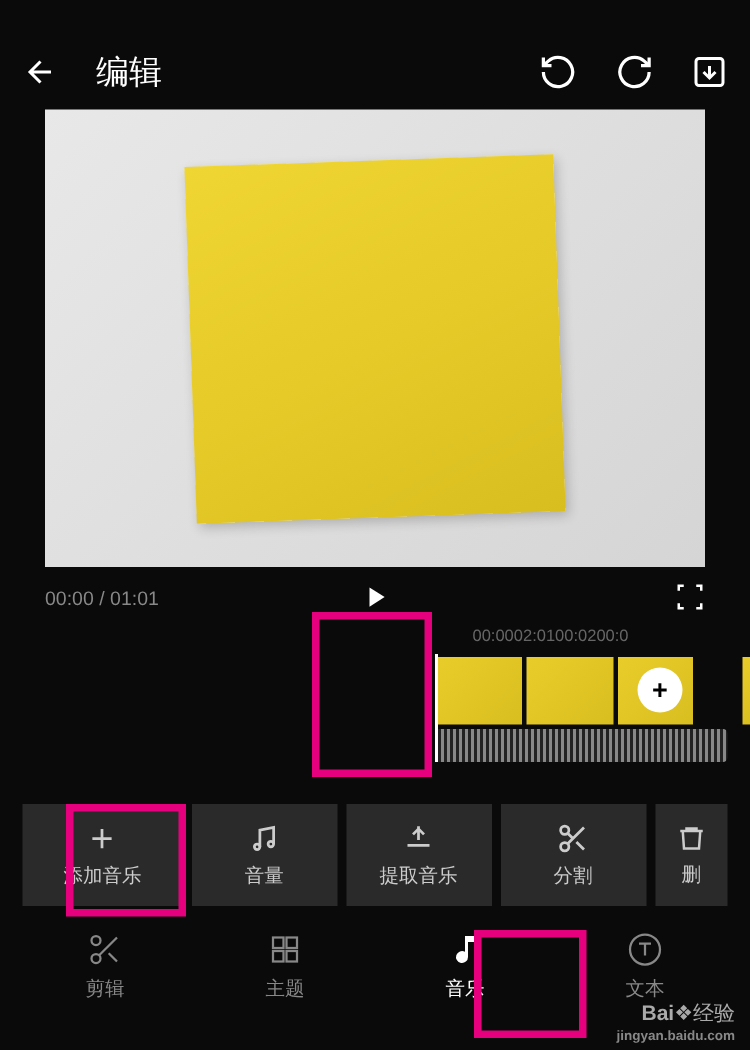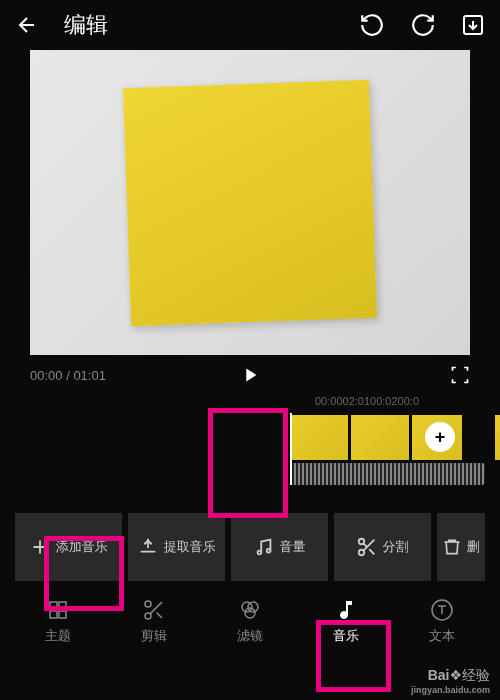--- a/index.html
+++ b/index.html
@@ -1,18 +1,18 @@
 <!DOCTYPE html>
 <html><head>
   <meta charset="utf-8">
   <style>
     * { margin: 0; padding: 0; box-sizing: border-box; }
     body { width: 500px; height: 700px; background: #0a0a0a; font-family: -apple-system, sans-serif; color: #fff; overflow: hidden; position: relative; }
     
-    .header { height: 50px; display: flex; align-items: center; padding: 0 15px; gap: 20px; }
+    .header { height: 50px; display: flex; align-items: center; padding: 0 15px; gap: 20px; margin-top: 23px; }
     .header-title { font-size: 22px; font-weight: 400; flex: 1; margin-left: 5px; }
     .header-actions { display: flex; gap: 25px; align-items: center; }
     .icon-btn { background: none; border: none; color: #fff; cursor: pointer; display: flex; align-items: center; justify-content: center; }
     
     .preview { height: 305px; margin: 0 30px; background: #000; position: relative; display: flex; align-items: center; justify-content: center; }
     .preview-content { width: 100%; height: 100%; background: linear-gradient(135deg, #e8e8e8 0%, #d5d5d5 100%); display: flex; align-items: center; justify-content: center; }
     .yellow-paper { width: 56%; height: 78%; background: linear-gradient(155deg, #f0d633 0%, #e8cd2a 40%, #d9be20 100%); transform: rotate(-2deg); box-shadow: 2px 3px 8px rgba(0,0,0,0.2); }
     
     .controls { height: 40px; display: flex; align-items: center; padding: 0 30px; justify-content: space-between; }
     .time { font-size: 13px; color: #888; text-align: right; }
@@ -25,21 +25,21 @@
     .clip-add { width: 30px; height: 30px; border-radius: 50%; background: #fff; color: #000; display: flex; align-items: center; justify-content: center; position: absolute; margin-top: 7px; font-size: 18px; font-weight: bold; }
     .audio-wave { height: 22px; margin-top: 3px; margin-left: 275px; background: repeating-linear-gradient(90deg, #888 0px, #888 2px, #222 2px, #222 4px); border-radius: 3px; }
     .playhead { position: absolute; top: 18px; height: 72px; width: 2px; background: #fff; left: 290px; }
     
     .highlight-box { position: absolute; border: 5px solid #e6007e; pointer-events: none; z-index: 10; }
     .hl-playhead { top: 408px; left: 208px; width: 80px; height: 110px; }
     .hl-add { top: 536px; left: 44px; width: 80px; height: 75px; }
     .hl-music { top: 620px; left: 316px; width: 75px; height: 72px; }
     
     .toolbar { height: 68px; margin: 8px 15px 0; display: flex; gap: 6px; }
-    .tool-btn { flex: 1; background: #2a2a2a; border: none; color: #ccc; display: flex; align-items: center; justify-content: center; gap: 5px; font-size: 13px; cursor: pointer; }
+    .tool-btn { flex: 1; background: #2a2a2a; border: none; color: #ccc; display: flex; flex-direction: column; align-items: center; justify-content: center; gap: 5px; font-size: 13px; cursor: pointer; }
     .tool-btn:first-child { flex: 1.1; }
     .tool-btn:last-child { flex: 0.5; }
     
     .bottom-nav { height: 75px; display: flex; justify-content: space-around; align-items: center; padding: 5px 10px 0; }
     .nav-item { flex: 1; background: none; border: none; color: #888; display: flex; flex-direction: column; align-items: center; gap: 5px; font-size: 13px; cursor: pointer; }
     .nav-item.active { color: #fff; }
     
     .watermark { position: absolute; bottom: 5px; right: 10px; font-size: 11px; color: #888; text-align: right; display: flex; align-items: center; gap: 5px; justify-content: center; }
     .watermark .logo { font-size: 14px; color: #aaa; }
     .watermark .sub { font-size: 9px; display: block; font-weight: bold; }
@@ -118,74 +118,66 @@
 
 <div class="toolbar">
   <button class="tool-btn">
     <svg width="22" height="22" viewBox="0 0 24 24" fill="none" stroke="#ccc" stroke-width="2">
         <path d="M12 5v14M5 12h14"></path>
       </svg>
     <span>添加音乐</span>
   </button>
   <button class="tool-btn">
     <svg width="22" height="22" viewBox="0 0 24 24" fill="none" stroke="#ccc" stroke-width="2">
-        <path d="M12 3v10M8 9l4-4 4 4M4 17h16"></path>
-      </svg>
-    <span>提取音乐</span>
-  </button>
-  <button class="tool-btn">
-    <svg width="22" height="22" viewBox="0 0 24 24" fill="none" stroke="#ccc" stroke-width="2">
         <path d="M9 18V6l10-2v12"></path>
         <circle cx="7" cy="18" r="2"></circle>
         <circle cx="17" cy="16" r="2"></circle>
       </svg>
     <span>音量</span>
   </button>
   <button class="tool-btn">
     <svg width="22" height="22" viewBox="0 0 24 24" fill="none" stroke="#ccc" stroke-width="2">
+        <path d="M12 3v10M8 9l4-4 4 4M4 17h16"></path>
+      </svg>
+    <span>提取音乐</span>
+  </button>
+  <button class="tool-btn">
+    <svg width="22" height="22" viewBox="0 0 24 24" fill="none" stroke="#ccc" stroke-width="2">
         <circle cx="6" cy="6" r="3"></circle>
         <circle cx="6" cy="18" r="3"></circle>
         <path d="M20 4L8.12 15.88M14.47 14.48L20 20M8.12 8.12L12 12"></path>
       </svg>
     <span>分割</span>
   </button>
   <button class="tool-btn">
     <svg width="20" height="20" viewBox="0 0 24 24" fill="none" stroke="#ccc" stroke-width="2">
         <path d="M3 6h18M8 6V4h8v2M19 6l-1 14H6L5 6"></path>
       </svg>
     <span>删</span>
   </button>
 </div>
 
 <div class="bottom-nav">
+  <button class="nav-item">
+    <svg width="24" height="24" viewBox="0 0 24 24" fill="none" stroke="#888" stroke-width="1.5">
+        <circle cx="6" cy="6" r="3"></circle>
+        <circle cx="6" cy="18" r="3"></circle>
+        <path d="M20 4L8.12 15.88M14.47 14.48L20 20"></path>
+      </svg>
+    <span>剪辑</span>
+  </button>
   <button class="nav-item">
     <svg width="24" height="24" viewBox="0 0 24 24" fill="none" stroke="#888" stroke-width="1.5">
         <rect x="4" y="4" width="7" height="7"></rect>
         <rect x="13" y="4" width="7" height="7"></rect>
         <rect x="4" y="13" width="7" height="7"></rect>
         <rect x="13" y="13" width="7" height="7"></rect>
       </svg>
     <span>主题</span>
   </button>
-  <button class="nav-item">
-    <svg width="24" height="24" viewBox="0 0 24 24" fill="none" stroke="#888" stroke-width="1.5">
-        <circle cx="6" cy="6" r="3"></circle>
-        <circle cx="6" cy="18" r="3"></circle>
-        <path d="M20 4L8.12 15.88M14.47 14.48L20 20"></path>
-      </svg>
-    <span>剪辑</span>
-  </button>
-  <button class="nav-item">
-    <svg width="24" height="24" viewBox="0 0 24 24" fill="none" stroke="#888" stroke-width="1.5">
-        <circle cx="9" cy="9" r="5"></circle>
-        <circle cx="15" cy="9" r="5"></circle>
-        <circle cx="12" cy="15" r="5"></circle>
-      </svg>
-    <span>滤镜</span>
-  </button>
   <button class="nav-item active">
     <svg width="24" height="24" viewBox="0 0 24 24" fill="#fff">
         <path d="M12 3v10.55A4 4 0 1 0 14 17V7h4V3h-6z"></path>
       </svg>
     <span>音乐</span>
   </button>
   <button class="nav-item">
     <svg width="24" height="24" viewBox="0 0 24 24" fill="none" stroke="#888" stroke-width="1.5">
         <circle cx="12" cy="12" r="10"></circle>
         <path d="M8 8h8M12 8v8"></path>

